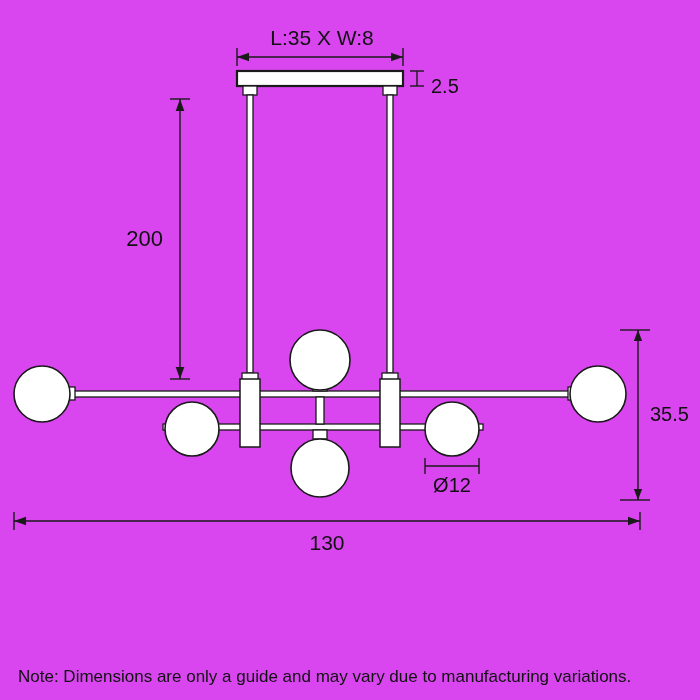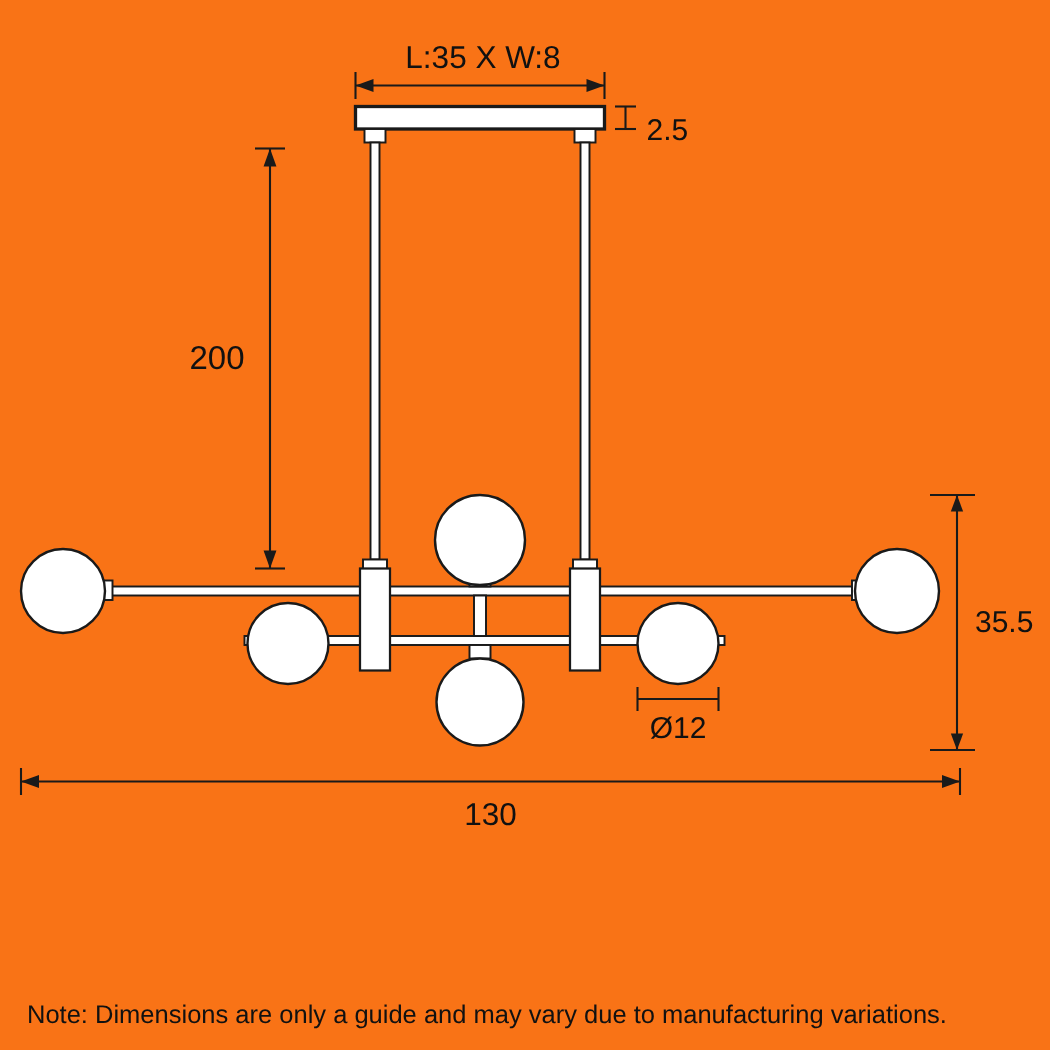--- a/index.html
+++ b/index.html
@@ -5,21 +5,21 @@
   html, body {
     margin: 0;
     padding: 0;
     background: #ffffff;
     font-family: "Liberation Sans", sans-serif;
   }
   .stage {
     position: relative;
     width: 700px;
     height: 700px;
-    background: #f97316;
+    background: #d946ef;
     overflow: hidden;
   }
   svg { display: block; }
   .ln {
     stroke: #1a1a1a;
     fill: none;
   }
   .shape {
     stroke: #1a1a1a;
     fill: #ffffff;

